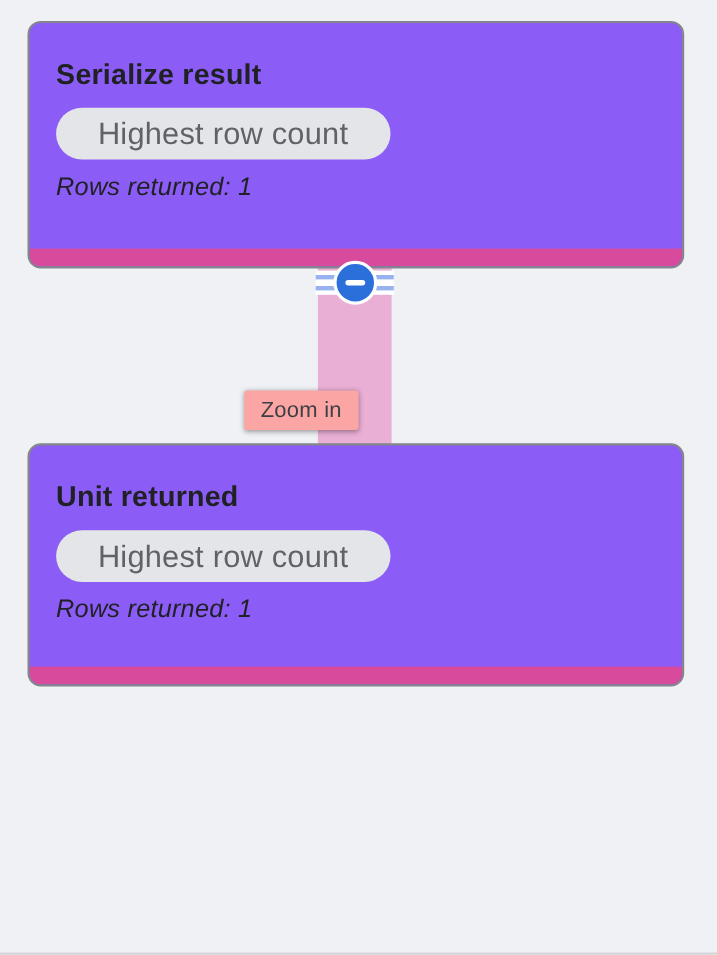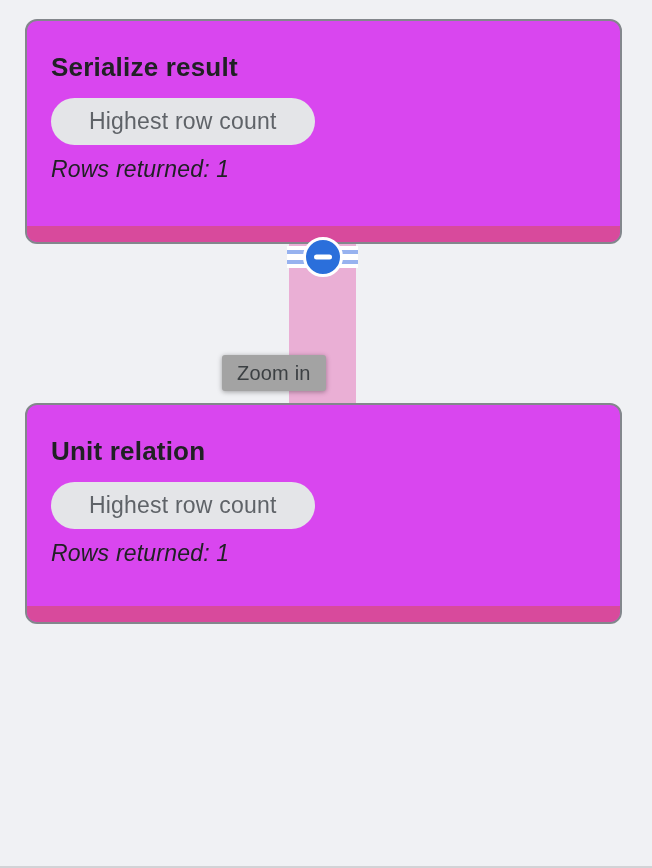--- a/index.html
+++ b/index.html
@@ -20,21 +20,21 @@
     left: 0; bottom: 0;
     width: 100%; height: 2px;
     background: #d2d3d6;
   }
 
   
   .node {
     position: absolute;
     left: 25px;
     width: 597px;
-    background: #d946ef;
+    background: #8b5cf6;
     border: 2px solid #83878c;
     border-radius: 12px;
     overflow: hidden;
     z-index: 2;
     cursor: pointer;
   }
   .node--top { top: 19px; height: 225px; }
   .node--bottom { top: 403px; height: 221px; }
   .node-inner { padding: 31px 24px 0 24px; }
   .node-title {
@@ -45,21 +45,21 @@
     line-height: 1.2;
   }
   .badge {
     display: inline-block;
     margin-top: 15px;
     height: 47px;
     line-height: 47px;
     padding: 0 38px;
     background: #e4e5e8;
     border-radius: 24px;
-    font-size: 23px;
+    font-size: 28px;
     color: #5f6368;
     letter-spacing: 0.2px;
   }
   .rows-label {
     margin-top: 11px;
     font-size: 23px;
     color: #202124;
     letter-spacing: 0.2px;
     font-style: italic;
   }
@@ -120,21 +120,21 @@
   }
 
   
   .tooltip {
     position: absolute;
     left: 222px;
     top: 355px;
     height: 36px;
     line-height: 36px;
     padding: 0 15px;
-    background: #a3a3a3;
+    background: #fca5a5;
     border-radius: 3px;
     box-shadow: 0 1px 5px rgba(0,0,0,0.35);
     font-size: 20px;
     color: #3c4043;
     letter-spacing: 0.2px;
     z-index: 5;
     white-space: nowrap;
   }
 </style>
 </head>
@@ -159,21 +159,21 @@
   </div>
 
   <div class="collapse-btn">
     <span class="minus-icon"></span>
   </div>
 
   <div class="tooltip">Zoom in</div>
 
   <div class="node node--bottom">
     <div class="node-inner">
-      <div class="node-title">Unit relation</div>
+      <div class="node-title">Unit returned</div>
       <div class="badge">Highest row count</div>
       <div class="rows-label">Rows returned: 1</div>
     </div>
     <div class="status-bar"></div>
   </div>
 
   <div class="screen-bottom-edge"></div>
 </div>
 
 </body></html>

